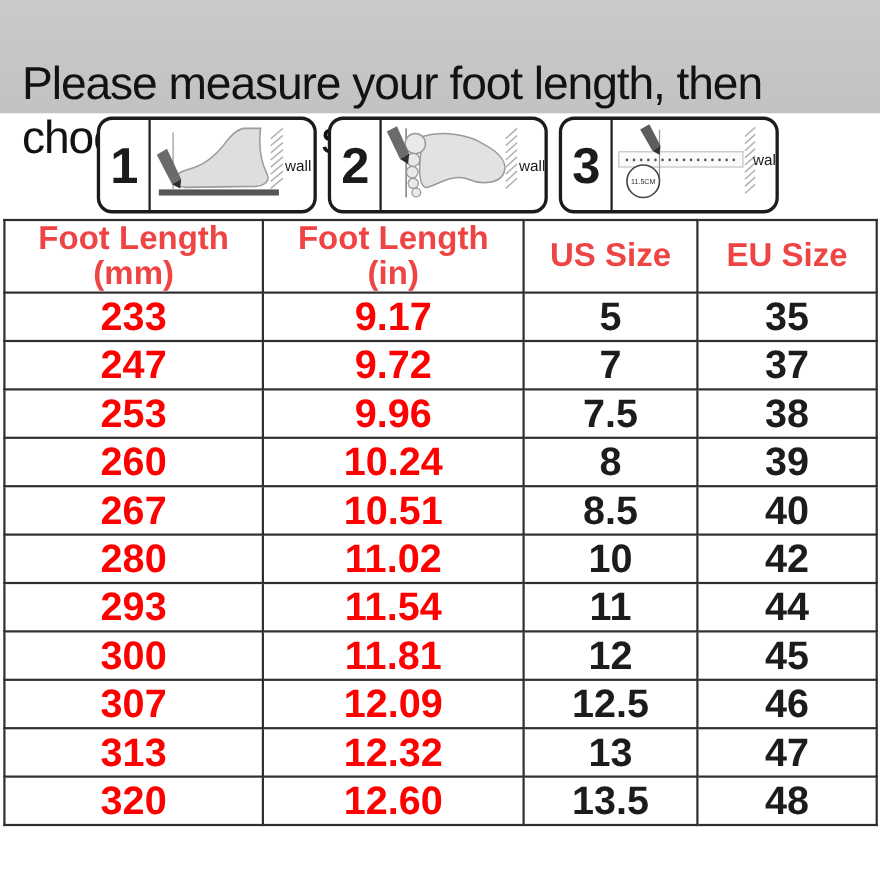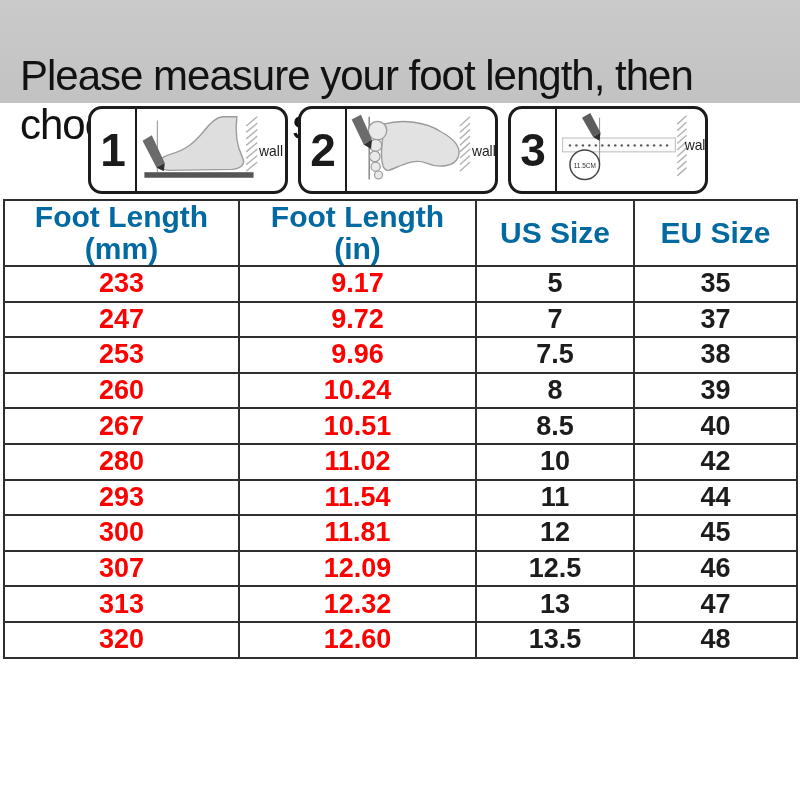--- a/index.html
+++ b/index.html
@@ -33,24 +33,24 @@
   
   table.size-chart{
     table-layout:fixed;border-collapse:collapse;
     width:793px;margin:5px 0 0 3px;text-align:center;
   }
   table.size-chart th, table.size-chart td{
     border:2px solid #2f2f2f;padding:0;font-weight:bold;overflow:hidden;
   }
   table.size-chart thead tr{height:66px;}
   table.size-chart th{
-    font-size:30px;line-height:32px;color:#0369a1;white-space:pre-line;
+    font-size:30px;line-height:32px;color:#ef4444;white-space:pre-line;
   }
   table.size-chart tbody tr{height:35.6px;}
-  table.size-chart td{font-size:27px;color:#1c1c1c;}
+  table.size-chart td{font-size:36px;color:#1c1c1c;}
   table.size-chart td:nth-child(1),
   table.size-chart td:nth-child(2){color:#fe0000;}
 </style>
 </head>
 <body>
 
 <div class="banner">
   <span>Please measure your foot length, then
 choose correct size !</span>
 </div>

